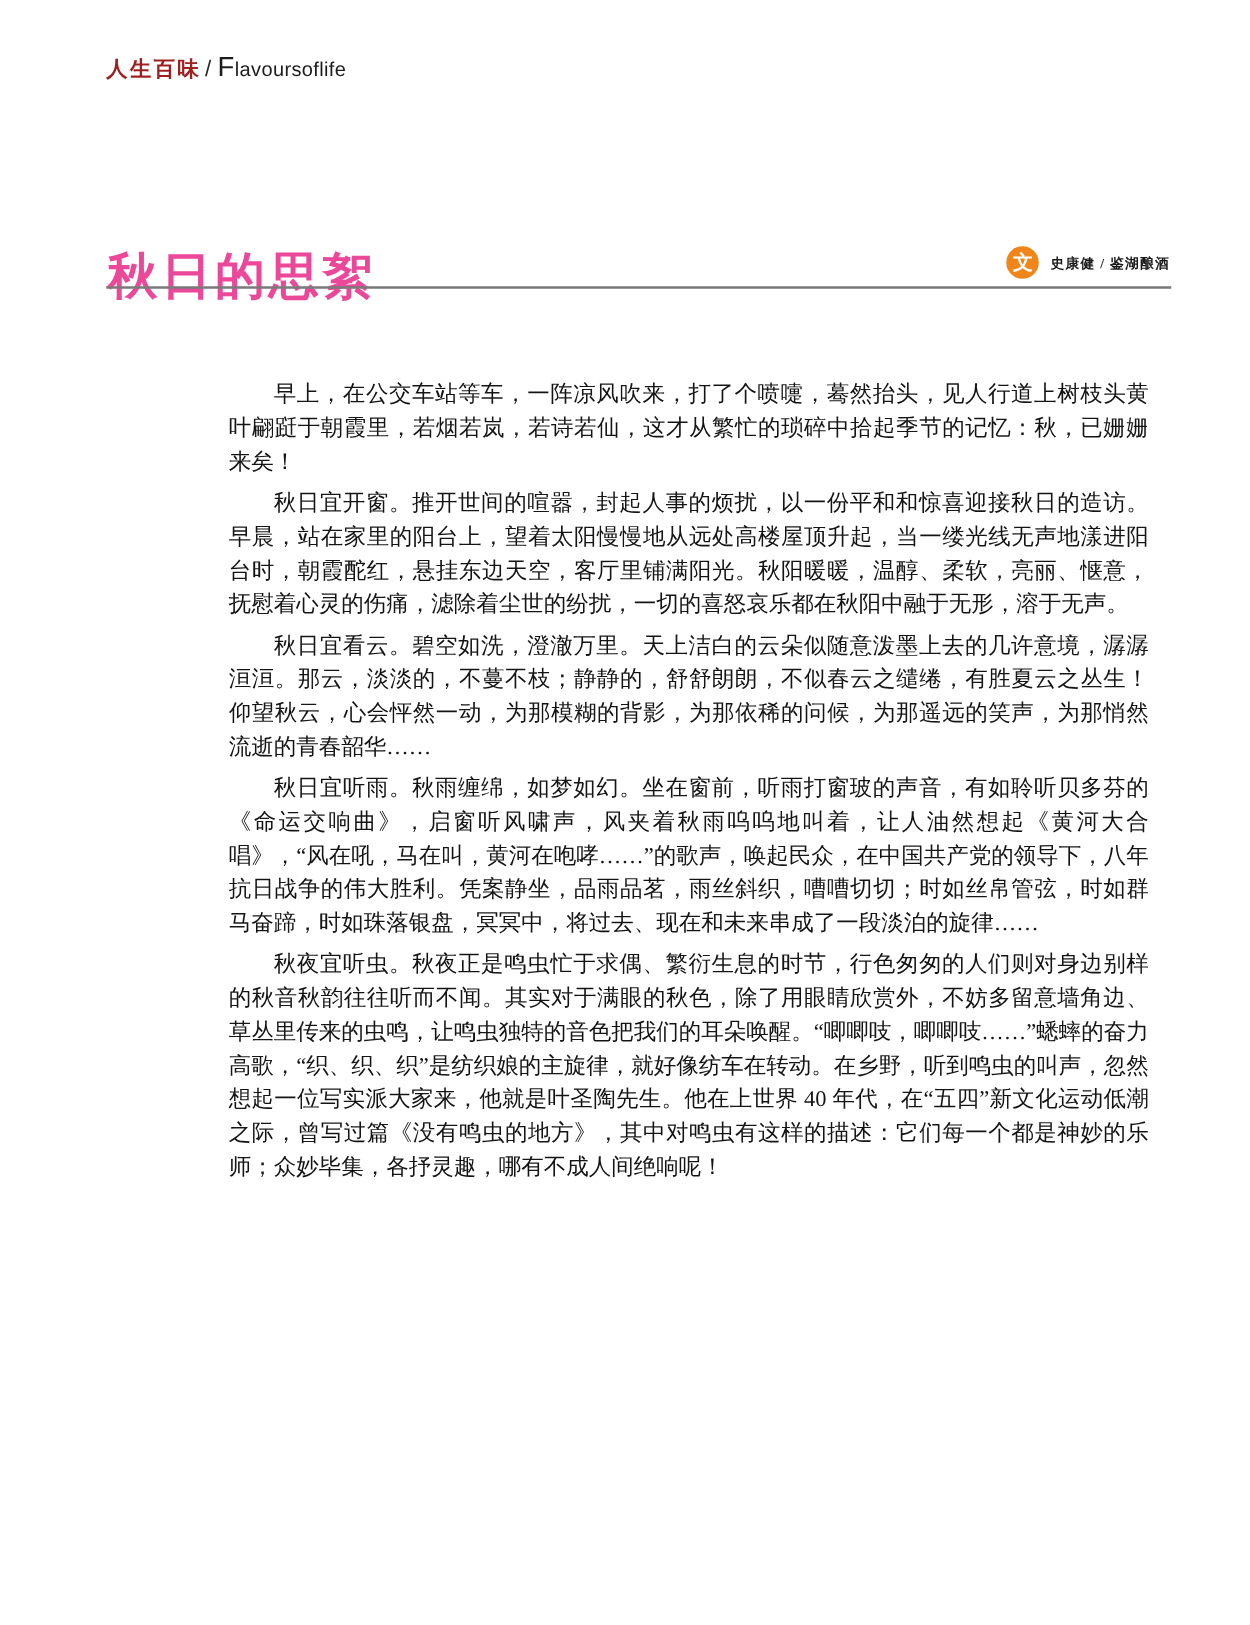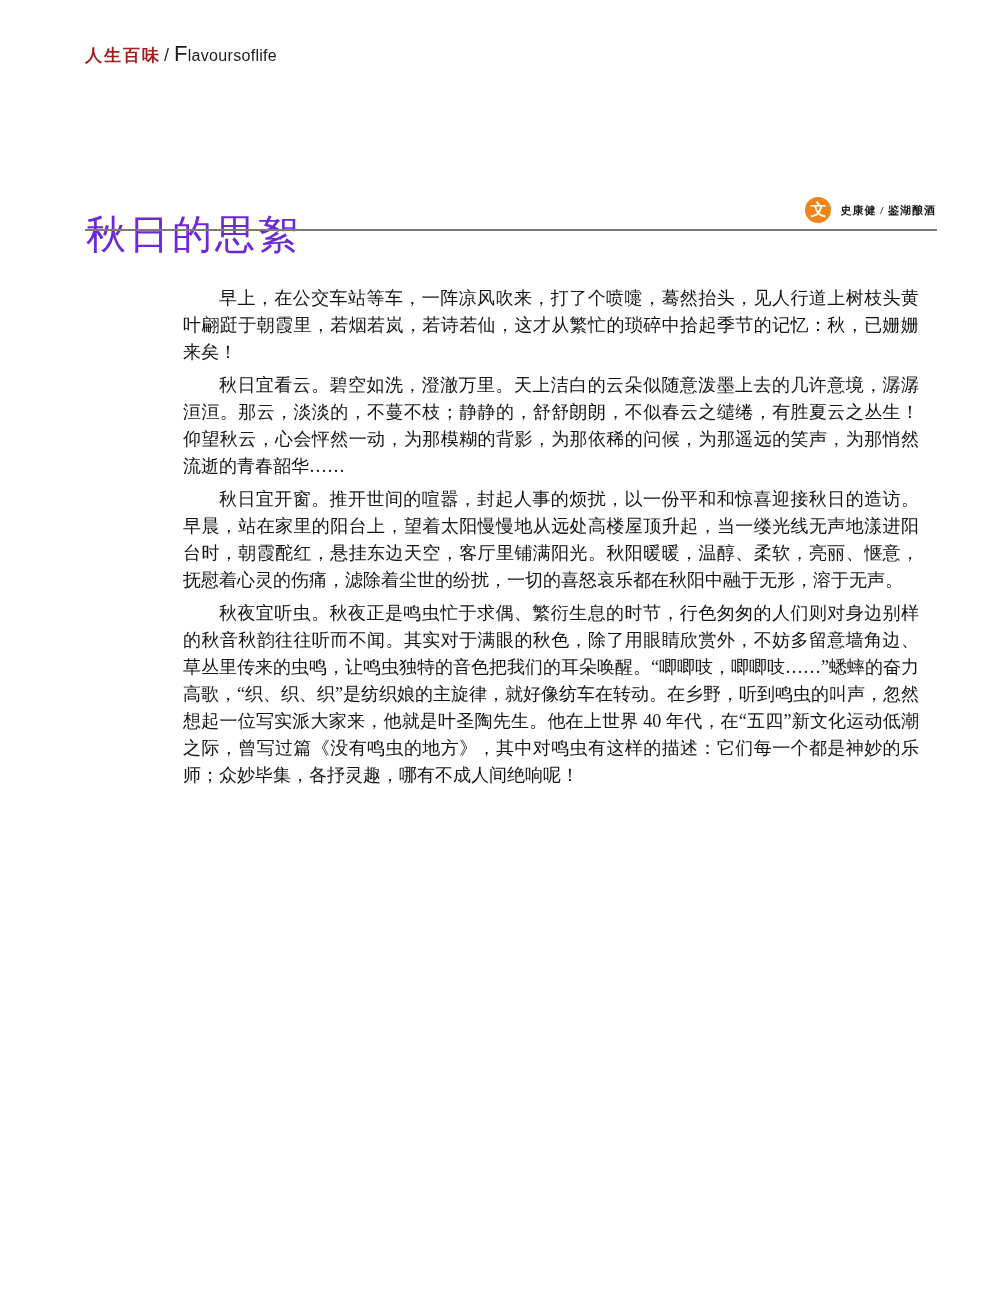--- a/index.html
+++ b/index.html
@@ -39,26 +39,26 @@
     letter-spacing: 0.3px;
   }
   .section-header .en-initial {
     font-size: 22px;
   }
 
   
   .article-title {
     position: absolute;
     left: 86px;
-    top: 180px;
+    top: 166px;
     font-family: "Liberation Sans", "DejaVu Sans", sans-serif;
     font-size: 40px;
-    font-weight: 400;
+    font-weight: 700;
     letter-spacing: 3px;
-    color: #6d28d9;
+    color: #ec4899;
   }
 
   
   .byline {
     position: absolute;
     top: 197px;
     right: 64px;
     display: flex;
     align-items: center;
     gap: 9px;
@@ -90,21 +90,21 @@
     top: 229px;
     width: 852px;
     height: 1.5px;
     background: #7a7a7a;
   }
 
   
   .article-body {
     position: absolute;
     left: 183px;
-    top: 285px;
+    top: 302px;
     width: 736px;
     font-size: 18px;
     line-height: 27px;
     text-align: justify;
     color: #141414;
   }
   .article-body p {
     margin: 0 0 6px 0;
     text-indent: 2em;
   }
@@ -131,20 +131,21 @@
 
   <div class="byline">
     <span class="byline-icon">文</span>
     <span class="byline-text">史康健 / 鉴湖酿酒</span>
   </div>
 
   <div class="title-rule"></div>
 
   <article class="article-body">
     <p>早上，在公交车站等车，一阵凉风吹来，打了个喷嚏，蓦然抬头，见人行道上树枝头黄叶翩跹于朝霞里，若烟若岚，若诗若仙，这才从繁忙的琐碎中拾起季节的记忆：秋，已姗姗来矣！</p>
+    <p>秋日宜开窗。推开世间的喧嚣，封起人事的烦扰，以一份平和和惊喜迎接秋日的造访。早晨，站在家里的阳台上，望着太阳慢慢地从远处高楼屋顶升起，当一缕光线无声地漾进阳台时，朝霞酡红，悬挂东边天空，客厅里铺满阳光。秋阳暖暖，温醇、柔软，亮丽、惬意，抚慰着心灵的伤痛，滤除着尘世的纷扰，一切的喜怒哀乐都在秋阳中融于无形，溶于无声。</p>
     <p>秋日宜看云。碧空如洗，澄澈万里。天上洁白的云朵似随意泼墨上去的几许意境，潺潺洹洹。那云，淡淡的，不蔓不枝；静静的，舒舒朗朗，不似春云之缱绻，有胜夏云之丛生！仰望秋云，心会怦然一动，为那模糊的背影，为那依稀的问候，为那遥远的笑声，为那悄然流逝的青春韶华……</p>
-    <p>秋日宜开窗。推开世间的喧嚣，封起人事的烦扰，以一份平和和惊喜迎接秋日的造访。早晨，站在家里的阳台上，望着太阳慢慢地从远处高楼屋顶升起，当一缕光线无声地漾进阳台时，朝霞酡红，悬挂东边天空，客厅里铺满阳光。秋阳暖暖，温醇、柔软，亮丽、惬意，抚慰着心灵的伤痛，滤除着尘世的纷扰，一切的喜怒哀乐都在秋阳中融于无形，溶于无声。</p>
+    <p>秋日宜听雨。秋雨缠绵，如梦如幻。坐在窗前，听雨打窗玻的声音，有如聆听贝多芬的《命运交响曲》，启窗听风啸声，风夹着秋雨呜呜地叫着，让人油然想起《黄河大合唱》，“风在吼，马在叫，黄河在咆哮……”的歌声，唤起民众，在中国共产党的领导下，八年抗日战争的伟大胜利。凭案静坐，品雨品茗，雨丝斜织，嘈嘈切切；时如丝帛管弦，时如群马奋蹄，时如珠落银盘，冥冥中，将过去、现在和未来串成了一段淡泊的旋律……</p>
     <p>秋夜宜听虫。秋夜正是鸣虫忙于求偶、繁衍生息的时节，行色匆匆的人们则对身边别样的秋音秋韵往往听而不闻。其实对于满眼的秋色，除了用眼睛欣赏外，不妨多留意墙角边、草丛里传来的虫鸣，让鸣虫独特的音色把我们的耳朵唤醒。“唧唧吱，唧唧吱……”蟋蟀的奋力高歌，“织、织、织”是纺织娘的主旋律，就好像纺车在转动。在乡野，听到鸣虫的叫声，忽然想起一位写实派大家来，他就是叶圣陶先生。他在上世界 40 年代，在“五四”新文化运动低潮之际，曾写过篇《没有鸣虫的地方》，其中对鸣虫有这样的描述：它们每一个都是神妙的乐师；众妙毕集，各抒灵趣，哪有不成人间绝响呢！</p>
   </article>
 
   <div class="page-number">56</div>
 
 </div>
 
 </body></html>

